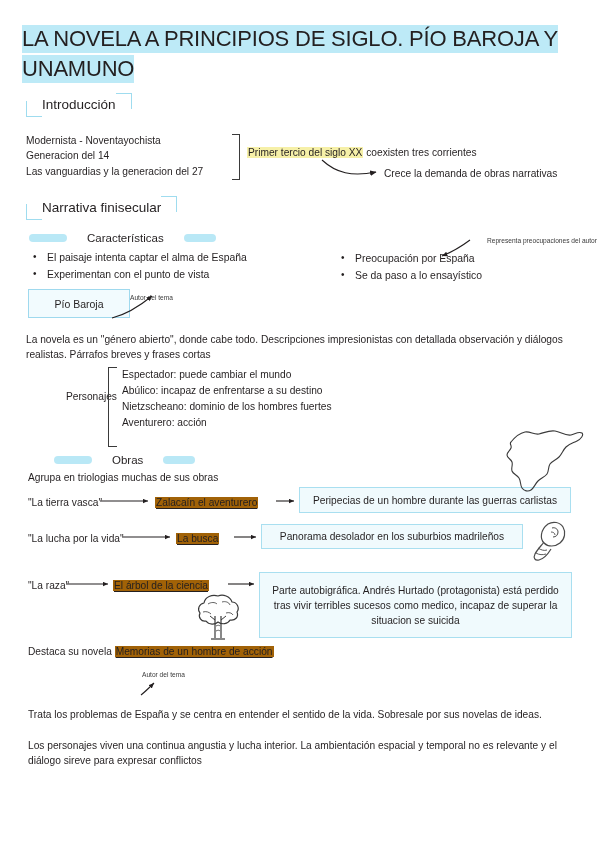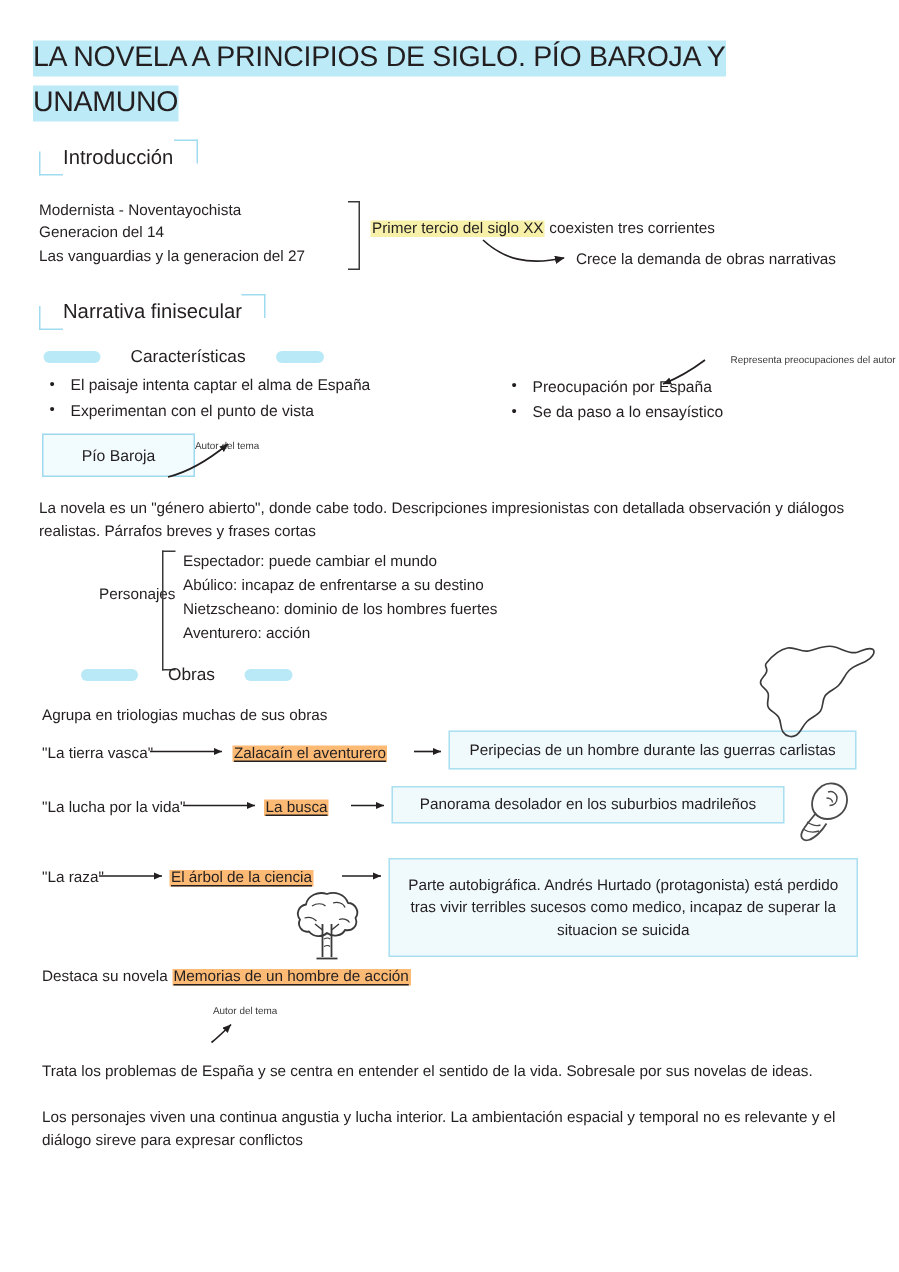--- a/index.html
+++ b/index.html
@@ -21,21 +21,21 @@
     height: 848px;
     background: #fff;
   }
 
   
   .title {
     position: absolute;
     left: 22px;
     top: 24px;
     width: 548px;
-    font-size: 19px;
+    font-size: 22px;
     line-height: 30px;
     letter-spacing: -0.2px;
     color: #231f20;
     font-weight: 400;
   }
   .title .hl {
     background: #bdeaf7;
     padding: 1px 0 2px 0;
     box-decoration-break: clone;
     -webkit-box-decoration-break: clone;
@@ -110,21 +110,21 @@
     content: "\2022";
     position: absolute;
     left: 3px;
     top: -1px;
     font-size: 10px;
     color: #231f20;
   }
 
   
   .hl-yellow { background: #f6f0a8; padding: 0 1px; }
-  .hl-cyan   { background: #fdba74; padding: 0 1px; }
+  .hl-cyan   { background: #a16207; padding: 0 1px; }
   .u-link {
     text-decoration: underline;
     text-underline-offset: 2px;
   }
 
   
   .authorbox {
     position: absolute;
     border: 1px solid #9fd9ee;
     background: #f2fbfe;
@@ -230,21 +230,21 @@
 
   <div class="txt" style="left:28px; top:389px; width:70px;margin-left:38px;">Personajes</div>
   <div class="bracket" style="left:108px; top:367px; width:8px; height:78px;"></div>
   <div class="txt" style="left:122px; top:367px; width:320px; line-height:16px;">
     <div>Espectador: puede cambiar el mundo</div>
     <div>Abúlico: incapaz de enfrentarse a su destino</div>
     <div>Nietzscheano: dominio de los hombres fuertes</div>
     <div>Aventurero: acción</div>
   </div>
 
-  <div class="pill-head" style="left:29px; top:444px;padding-left:25px;">
+  <div class="pill-head" style="left:29px; top:454px;padding-left:25px;">
     <span class="pill left"></span>
     <span>Obras</span>
     <span class="pill right"></span>
   </div>
 
   <div class="txt" style="left:28px; top:470px; width:300px;">Agrupa en triologias muchas de sus obras</div>
 
   <div class="txt" style="left:28px; top:495px; width:95px;">"La tierra vasca"</div>
   <div class="txt" style="left:155px; top:495px; width:125px;">
     <span class="hl-cyan u-link">Zalacaín el aventurero</span>

